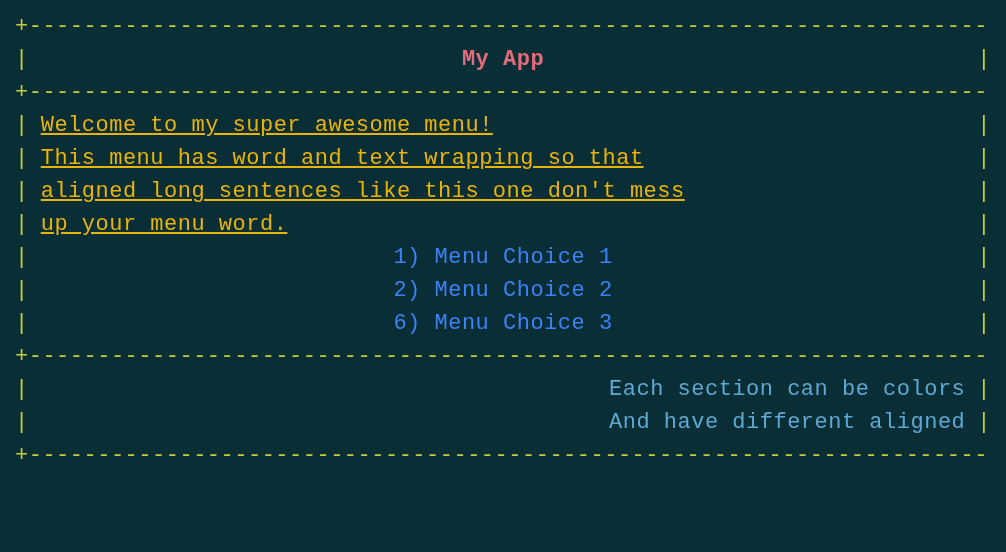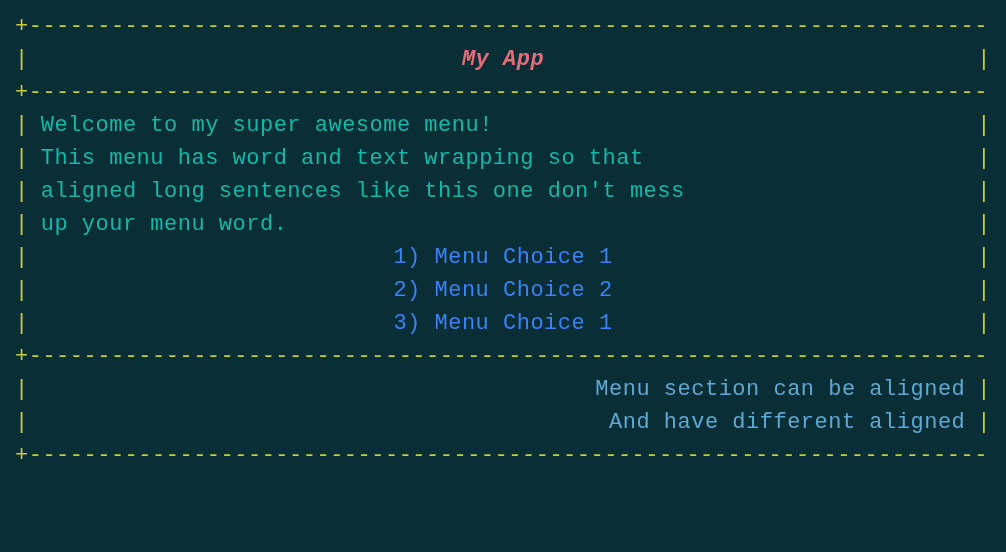--- a/index.html
+++ b/index.html
@@ -32,24 +32,24 @@
       flex-shrink: 0;
     }
     .content {
       flex: 1;
       padding: 0 12px;
     }
     .title {
       color: #e46c7a;
       text-align: center;
       font-weight: bold;
-      font-style: italic;
     }
     .body-text {
-      color: #14b8a6;
+      color: #eab308;
+      text-decoration: underline;
     }
     .menu-item {
       color: #3b82f6;
       text-align: center;
     }
     .footer-text {
       color: #5fa8d3;
       text-align: right;
     }
   </style>
@@ -97,29 +97,29 @@
 </div>
 
 <div class="row">
   <span class="pipe">|</span>
   <div class="content menu-item">2) Menu Choice 2</div>
   <span class="pipe">|</span>
 </div>
 
 <div class="row">
   <span class="pipe">|</span>
-  <div class="content menu-item">3) Menu Choice 1</div>
+  <div class="content menu-item">6) Menu Choice 3</div>
   <span class="pipe">|</span>
 </div>
 
 <div class="border-line">+------------------------------------------------------------------------+</div>
 
 <div class="row">
   <span class="pipe">|</span>
-  <div class="content footer-text">Menu section can be aligned</div>
+  <div class="content footer-text">Each section can be colors</div>
   <span class="pipe">|</span>
 </div>
 
 <div class="row">
   <span class="pipe">|</span>
   <div class="content footer-text">And have different aligned</div>
   <span class="pipe">|</span>
 </div>
 
 <div class="border-line">+------------------------------------------------------------------------+</div>

